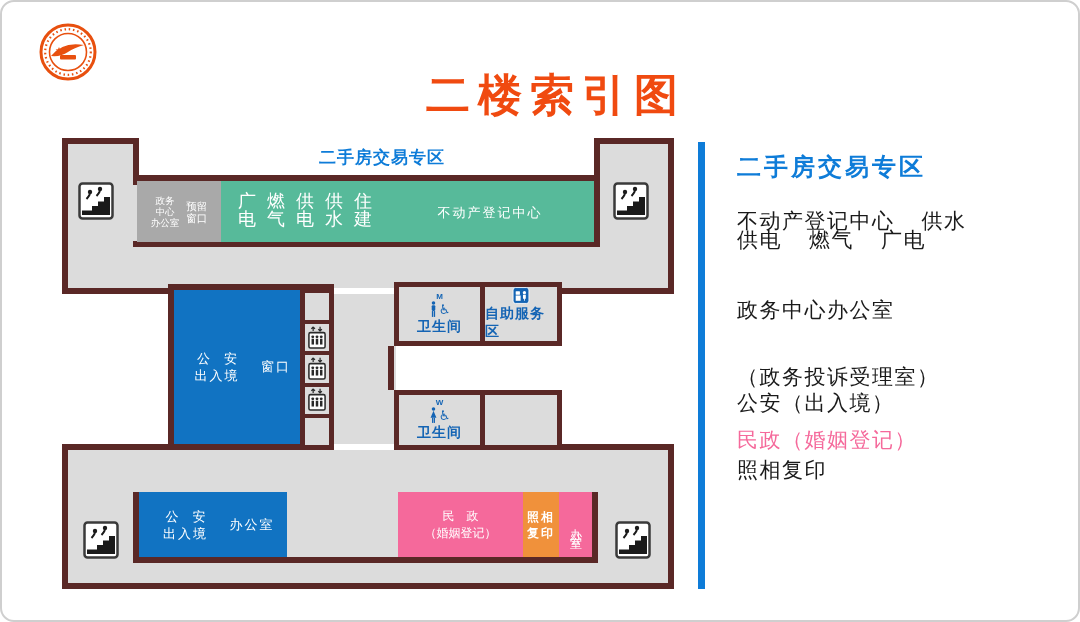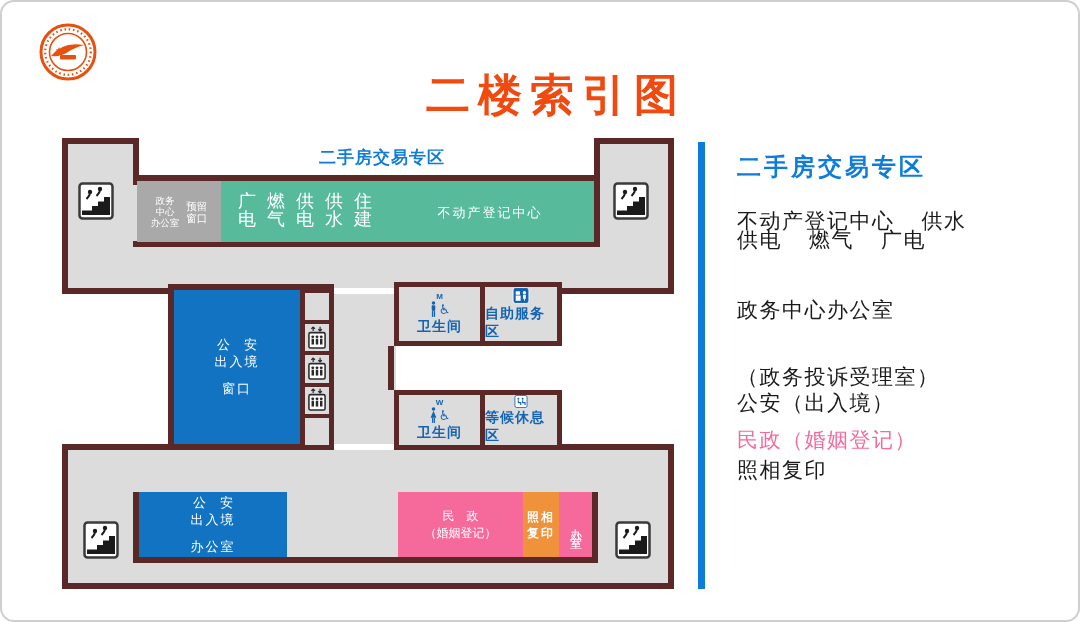--- a/index.html
+++ b/index.html
@@ -21,21 +21,21 @@
   .blue{background:var(--room_blue,#1173C2);}
   .pink{background:var(--room_pink,#F5699B);}
   .orangebox{background:var(--room_orange,#F0913B);font-weight:bold;}
   .graybox{background:var(--room_gray,#A9A9A9);}
   .utilities{position:absolute;left:236px;top:190px;color:#fff;font-size:18px;line-height:18px;
             letter-spacing:11px;white-space:nowrap;}
   .real-estate{position:absolute;left:408px;top:202px;width:160px;text-align:center;color:#fff;font-size:13px;letter-spacing:2px;}
   .gray-content{display:flex;gap:7px;align-items:center;justify-content:center;width:100%;height:100%;}
   .gray-col1{font-size:9.5px;line-height:11px;text-align:center;color:#fff;}
   .gray-col2{font-size:10.5px;line-height:12px;text-align:center;color:#fff;}
-  .roomflex{display:flex;align-items:center;justify-content:center;gap:10px;flex-direction:column;}
+  .roomflex{display:flex;align-items:center;justify-content:center;gap:10px;}
   .rm-l{text-align:center;font-size:13px;line-height:17px;}
   .sp2{letter-spacing:14px;text-indent:14px;}
   .rm-suffix{font-size:13px;letter-spacing:2px;}
   .civil{flex-direction:column;font-size:12px;line-height:17px;text-align:center;font-family:Liberation Serif, serif;}
   .photocopy{flex-direction:column;font-size:12px;line-height:16px;letter-spacing:2px;text-align:center;}
   .office-v{writing-mode:vertical-rl;font-size:12px;letter-spacing:4px;}
   
   .elev-strip{position:absolute;left:298px;top:286px;width:34px;height:162px;box-sizing:border-box;
             border:5px solid var(--wall_brown,#5A2826);background:var(--floor_gray,#DCDCDC);
             display:flex;flex-direction:column;}
@@ -223,32 +223,20 @@
               <circle cx="5" cy="2.5" r="2.3"></circle>
               <path d="M5 5 L8.8 14 H1.2 Z"></path>
               <rect x="3.1" y="14" width="1.6" height="6.6"></rect>
               <rect x="5.3" y="14" width="1.6" height="6.6"></rect>
             </g>
           </svg>
         <span class="wc-glyph">♿</span>
       </div>
       <div class="blue-label">卫生间</div>
     </div>
-    <div class="mid-cell-r">
-      <svg width="22" height="22" viewBox="0 0 24 24">
-          <rect x="0.8" y="0.8" width="22.4" height="22.4" rx="3.5" fill="#fff" stroke="#1464B4" stroke-width="1.6"></rect>
-          <g stroke="#1464B4" stroke-width="2" fill="none">
-            <circle cx="7" cy="7" r="1.8" fill="#1464B4" stroke="none"></circle>
-            <path d="M7 9.5 v4.5 h4.5 v4.5"></path>
-            <circle cx="15" cy="7" r="1.8" fill="#1464B4" stroke="none"></circle>
-            <path d="M15 9.5 v4.5 h4.5 v4.5"></path>
-          </g>
-        </svg>
-      <div class="blue-label">等候休息区</div>
-    </div>
   </div>
 
   <div class="room blue roomflex" style="left:137px;top:490px;width:148px;height:65px;">
     <div class="rm-l">
       <div class="sp2">公安</div>
       <div style="letter-spacing:2px;">出入境</div>
     </div>
     <div class="rm-suffix">办公室</div>
   </div>
   <div class="room pink civil" style="left:396px;top:490px;width:125px;height:65px;">

